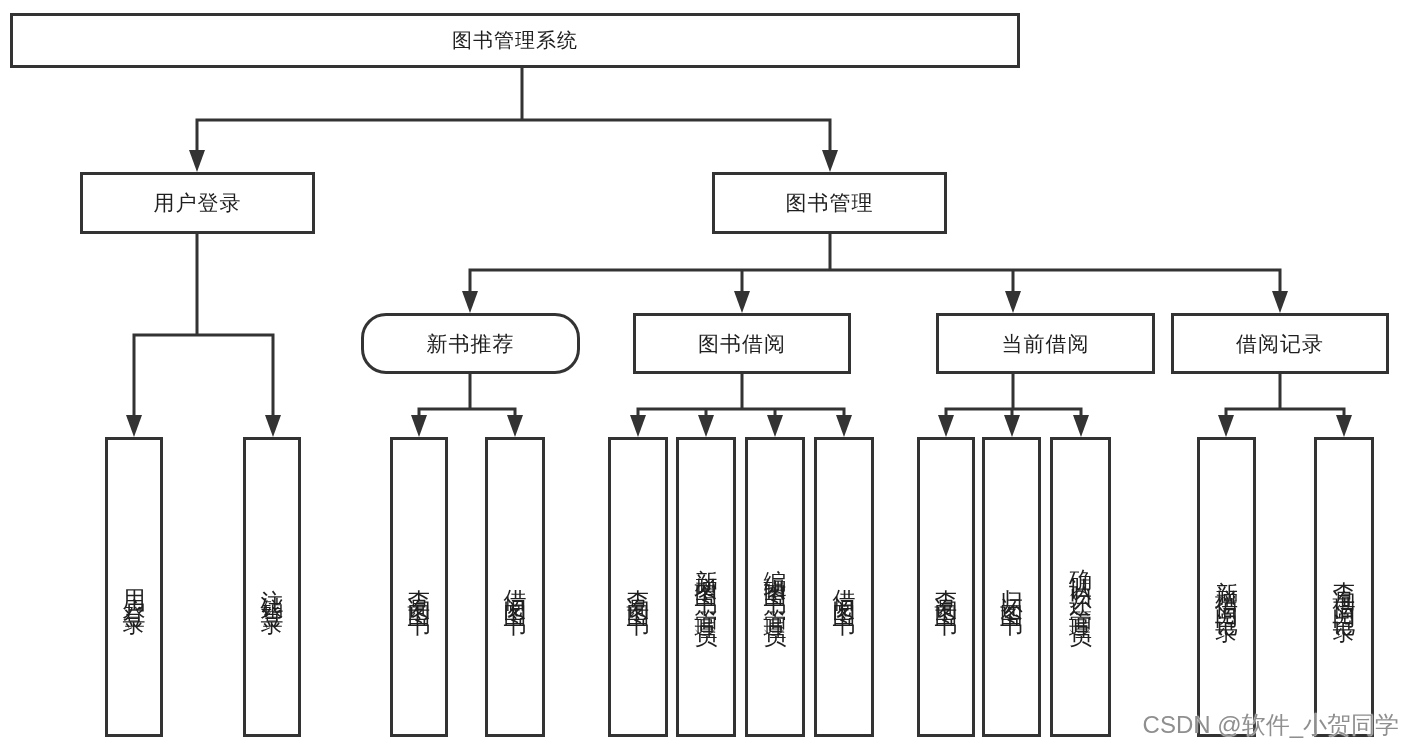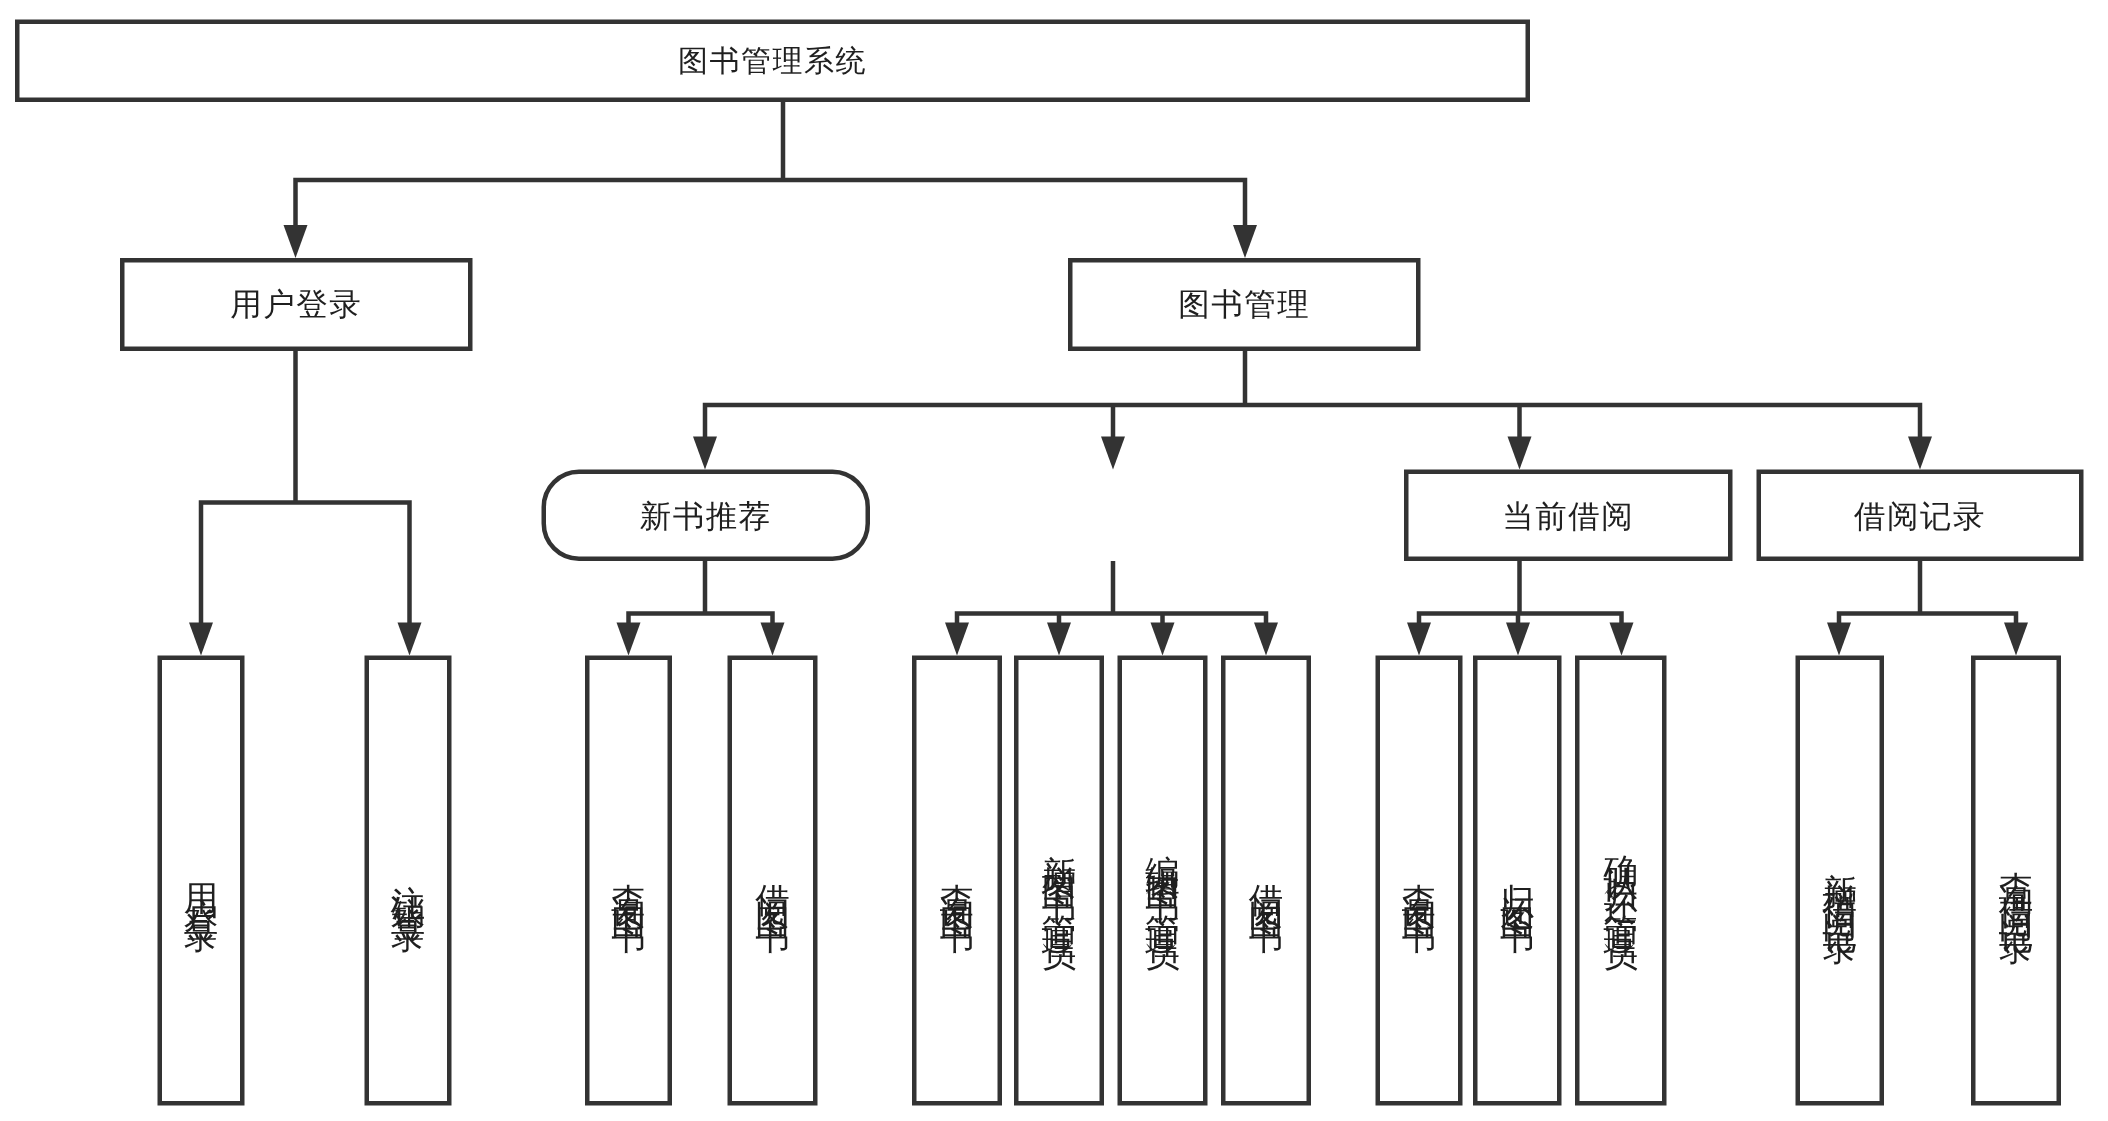--- a/index.html
+++ b/index.html
@@ -90,20 +90,23 @@
   <div class="node hnode" style="left:80px;top:172px;width:235px;height:62px;">
     <span>用户登录</span>
   </div>
   <div class="node hnode" style="left:712px;top:172px;width:235px;height:62px;text-align:center;">
     <span>图书管理</span>
   </div>
 
   <div class="node hnode" style="left:361px;top:313px;width:219px;height:61px;border-radius:25px;">
     <span>新书推荐</span>
   </div>
+  <div class="node hnode" style="left:633px;top:313px;width:218px;height:61px;">
+    <span>图书借阅</span>
+  </div>
   <div class="node hnode" style="left:904px;top:313px;width:219px;height:61px;margin-left:32px;">
     <span>当前借阅</span>
   </div>
   <div class="node hnode" style="left:1171px;top:313px;width:218px;height:61px;">
     <span>借阅记录</span>
   </div>
 
   <div class="node vnode" style="left:105px;top:437px;width:58px;height:300px;">
     <span>用户登录</span>
   </div>
@@ -141,14 +144,15 @@
     <span>确认归还（管理员）</span>
   </div>
 
   <div class="node vnode" style="left:1197px;top:437px;width:59px;height:300px;">
     <span>新增借阅记录</span>
   </div>
   <div class="node vnode" style="left:1314px;top:437px;width:60px;height:300px;">
     <span>查询借阅记录</span>
   </div>
 
+  <div class="watermark">CSDN @软件_小贺同学</div>
 
 </div>
 
 </body></html>

